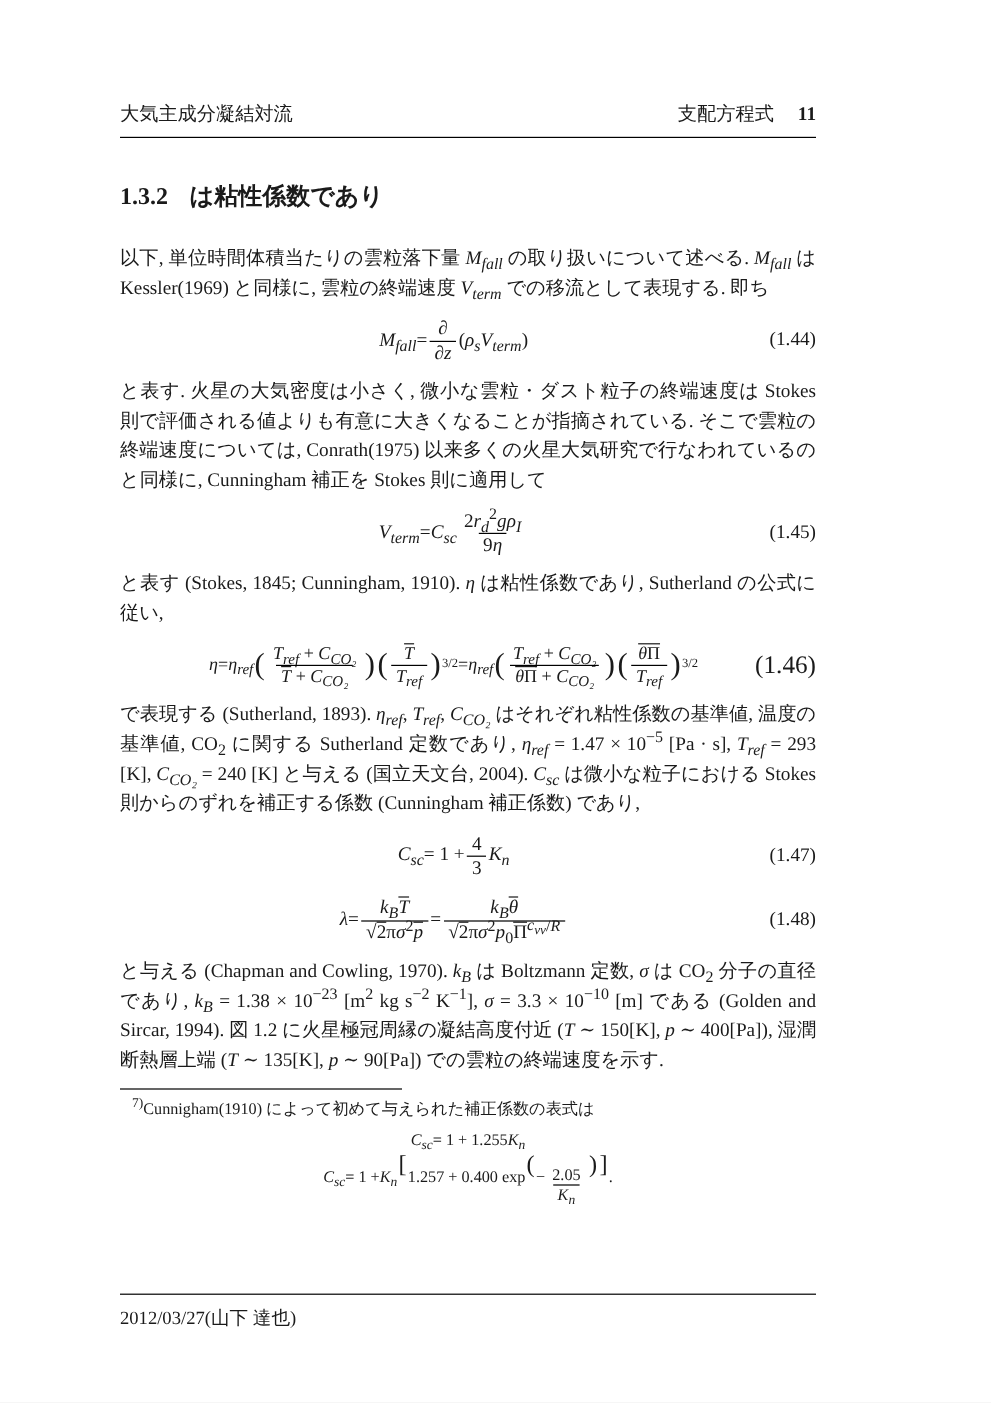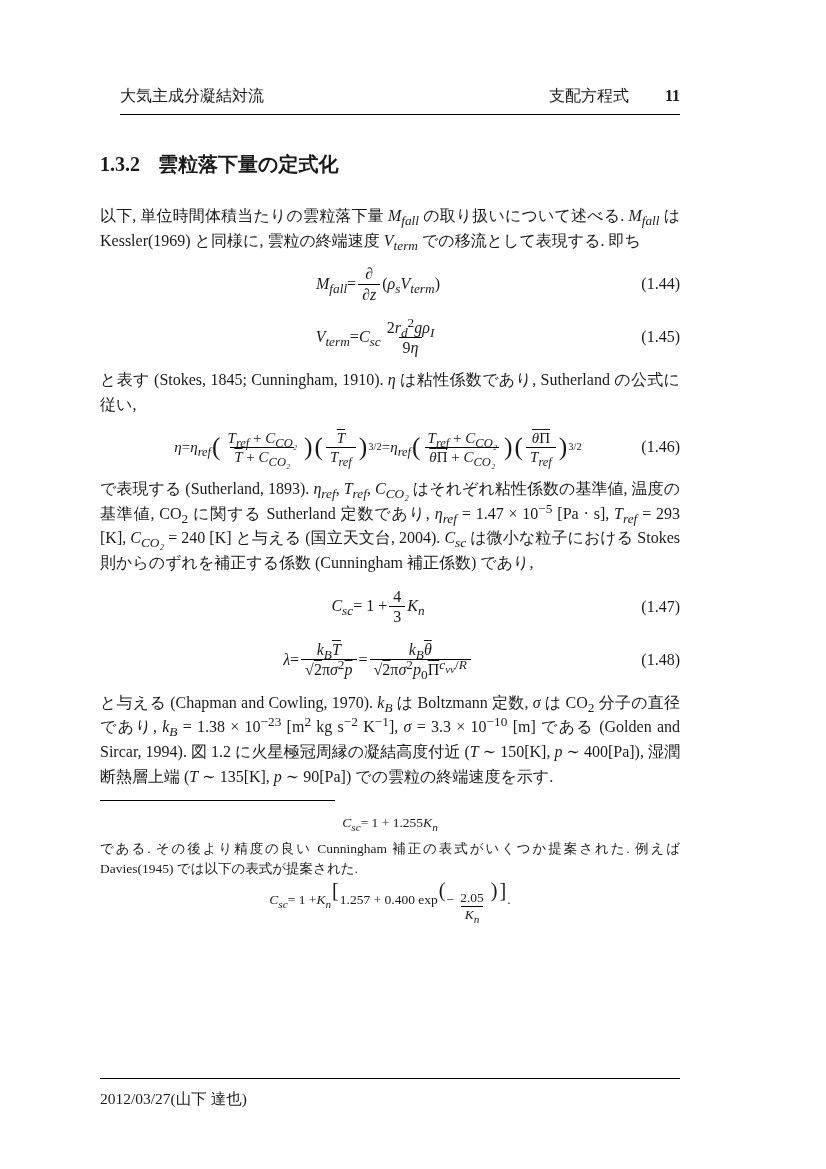--- a/index.html
+++ b/index.html
@@ -11,22 +11,22 @@
     box-sizing:border-box;
     padding:84px 146px 58px 100px;
     display:flex;flex-direction:column;
     overflow:hidden;
     color:#1a1a1a;
     font-family:"Liberation Serif","DejaVu Serif",serif;
     font-size:16px;line-height:1.55;
   }
   
   .hdr{display:flex;justify-content:space-between;align-items:flex-end;
-       border-bottom:1.2px solid #000;padding-bottom:5px;margin-left:20px;}
-  .hdr-right{display:flex;align-items:flex-end;gap:36px;}
+       border-bottom:1.2px solid #000;padding-bottom:5px;}
+  .hdr-right{display:flex;align-items:flex-end;gap:20px;}
   .hdr-pageno{font-weight:bold;}
   
   .sec{margin:34px 0 24px;display:flex;align-items:flex-start;gap:18px;}
   .sec-num{font-weight:bold;font-size:20px;}
   .sec-title{font-weight:bold;font-size:20px;
              font-family:"Liberation Sans","DejaVu Sans",sans-serif;}
   
   .para{text-align:justify;}
   
   .eqrow{position:relative;display:flex;justify-content:center;align-items:center;
@@ -61,33 +61,34 @@
   <div class="hdr">
     <span>大気主成分凝結対流</span>
     <span class="hdr-right">
       <span>支配方程式</span>
       <span class="hdr-pageno">11</span>
     </span>
   </div>
 
   <div class="sec">
     <span class="sec-num">1.3.2</span>
-    <span class="sec-title">雲粒落下量の定式化</span>
+    <span class="sec-title">は粘性係数であり</span>
   </div>
 
   <p class="para" style="margin:0 0 4px;">以下, 単位時間体積当たりの雲粒落下量 <i>M<sub>fall</sub></i> の取り扱いについて述べる. <i>M<sub>fall</sub></i> は Kessler(1969) と同様に, 雲粒の終端速度 <i>V<sub>term</sub></i> での移流として表現する. 即ち</p>
 
   <div class="eqrow">
     <span class="eqbody"><i>M<sub>fall</sub></i> = <span class="frac">
           <span class="fn">∂</span>
           <span class="fd">∂<i>z</i></span>
         </span> (<i>ρ<sub>s</sub></i><i>V<sub>term</sub></i>)</span>
     <span class="eqno">(1.44)</span>
   </div>
 
+  <p class="para" style="margin:4px 0;">と表す. 火星の大気密度は小さく, 微小な雲粒・ダスト粒子の終端速度は Stokes 則で評価される値よりも有意に大きくなることが指摘されている. そこで雲粒の終端速度については, Conrath(1975) 以来多くの火星大気研究で行なわれているのと同様に, Cunningham 補正を Stokes 則に適用して</p>
 
   <div class="eqrow">
     <span class="eqbody"><i>V<sub>term</sub></i> = <i>C<sub>sc</sub></i><span class="frac">
           <span class="fn">2<i>r<sub>d</sub></i><sup>2</sup><i>g</i><i>ρ<sub>I</sub></i></span>
           <span class="fd">9<i>η</i></span>
         </span></span>
     <span class="eqno">(1.45)</span>
   </div>
 
   <p class="para" style="margin:4px 0;font-family:Liberation Serif, serif;">と表す (Stokes, 1845; Cunningham, 1910). <i>η</i> は粘性係数であり, Sutherland の公式に従い,</p>
@@ -99,21 +100,21 @@
         </span><span class="bp">)</span><span class="bp">(</span><span class="frac">
           <span class="fn"><span class="ol"><i>T</i></span></span>
           <span class="fd"><i>T<sub>ref</sub></i></span>
         </span><span class="bp">)</span><sup class="pexp">3/2</sup> = <i>η<sub>ref</sub></i> <span class="bp">(</span><span class="frac">
           <span class="fn"><i>T<sub>ref</sub></i> + <i>C<sub>CO₂</sub></i></span>
           <span class="fd"><span class="ol"><i>θ</i>Π</span> + <i>C<sub>CO₂</sub></i></span>
         </span><span class="bp">)</span><span class="bp">(</span><span class="frac">
           <span class="fn"><span class="ol"><i>θ</i>Π</span></span>
           <span class="fd"><i>T<sub>ref</sub></i></span>
         </span><span class="bp">)</span><sup class="pexp">3/2</sup></span>
-    <span class="eqno" style="font-size:16px;">(1.46)</span>
+    <span class="eqno" style="font-size:21px;">(1.46)</span>
   </div>
 
   <p class="para" style="margin:4px 0;">で表現する (Sutherland, 1893). <i>η<sub>ref</sub></i>, <i>T<sub>ref</sub></i>, <i>C<sub>CO₂</sub></i> はそれぞれ粘性係数の基準値, 温度の基準値, CO<sub>2</sub> に関する Sutherland 定数であり, <i>η<sub>ref</sub></i> = 1.47 × 10<sup>−5</sup> [Pa · s], <i>T<sub>ref</sub></i> = 293 [K], <i>C<sub>CO₂</sub></i> = 240 [K] と与える (国立天文台, 2004). <i>C<sub>sc</sub></i> は微小な粒子における Stokes 則からのずれを補正する係数 (Cunningham 補正係数) であり,</p>
 
   <div class="eqrow">
     <span class="eqbody"><i>C<sub>sc</sub></i> = 1 + <span class="frac">
           <span class="fn">4</span>
           <span class="fd">3</span>
         </span><i>K<sub>n</sub></i></span>
     <span class="eqno">(1.47)</span>
@@ -129,22 +130,22 @@
           <span class="fd">√<span class="ol">2</span>π<i>σ</i><sup>2</sup><i>p</i><sub>0</sub><span class="ol">Π</span><sup><i>c<sub>vv</sub></i>/<i>R</i></sup></span>
         </span></span>
     <span class="eqno">(1.48)</span>
   </div>
 
   <p class="para" style="margin:4px 0 0;">と与える (Chapman and Cowling, 1970). <i>k<sub>B</sub></i> は Boltzmann 定数, <i>σ</i> は CO<sub>2</sub> 分子の直径であり, <i>k<sub>B</sub></i> = 1.38 × 10<sup>−23</sup> [m<sup>2</sup> kg s<sup>−2</sup> K<sup>−1</sup>], <i>σ</i> = 3.3 × 10<sup>−10</sup> [m] である (Golden and Sircar, 1994). 図 1.2 に火星極冠周縁の凝結高度付近 (<i>T</i> ∼ 150[K], <i>p</i> ∼ 400[Pa]), 湿潤断熱層上端 (<i>T</i> ∼ 135[K], <i>p</i> ∼ 90[Pa]) での雲粒の終端速度を示す.</p>
 
   <div class="fnrule"></div>
 
   <div class="footnote">
+    <p class="fnp1" style="margin:0;"><sup>7)</sup>Cunnigham(1910) によって初めて与えられた補正係数の表式は</p>
     <div class="fneq"><i>C<sub>sc</sub></i> = 1 + 1.255<i>K<sub>n</sub></i></div>
-    <p style="margin:0;">である. その後より精度の良い Cunningham 補正の表式がいくつか提案された. 例えば Davies(1945) では以下の表式が提案された.</p>
     <div class="fneq" style="margin-top:10px;"><i>C<sub>sc</sub></i> = 1 + <i>K<sub>n</sub></i> <span class="bp2">[</span>1.257 + 0.400 exp <span class="bp2">(</span>−<span class="frac">
           <span class="fn">2.05</span>
           <span class="fd"><i>K<sub>n</sub></i></span>
         </span><span class="bp2">)</span><span class="bp2">]</span> .</div>
   </div>
 
   <div class="footer">
     <div class="ftrule"></div>
     <div class="ftdate">2012/03/27(山下 達也)</div>
   </div>

